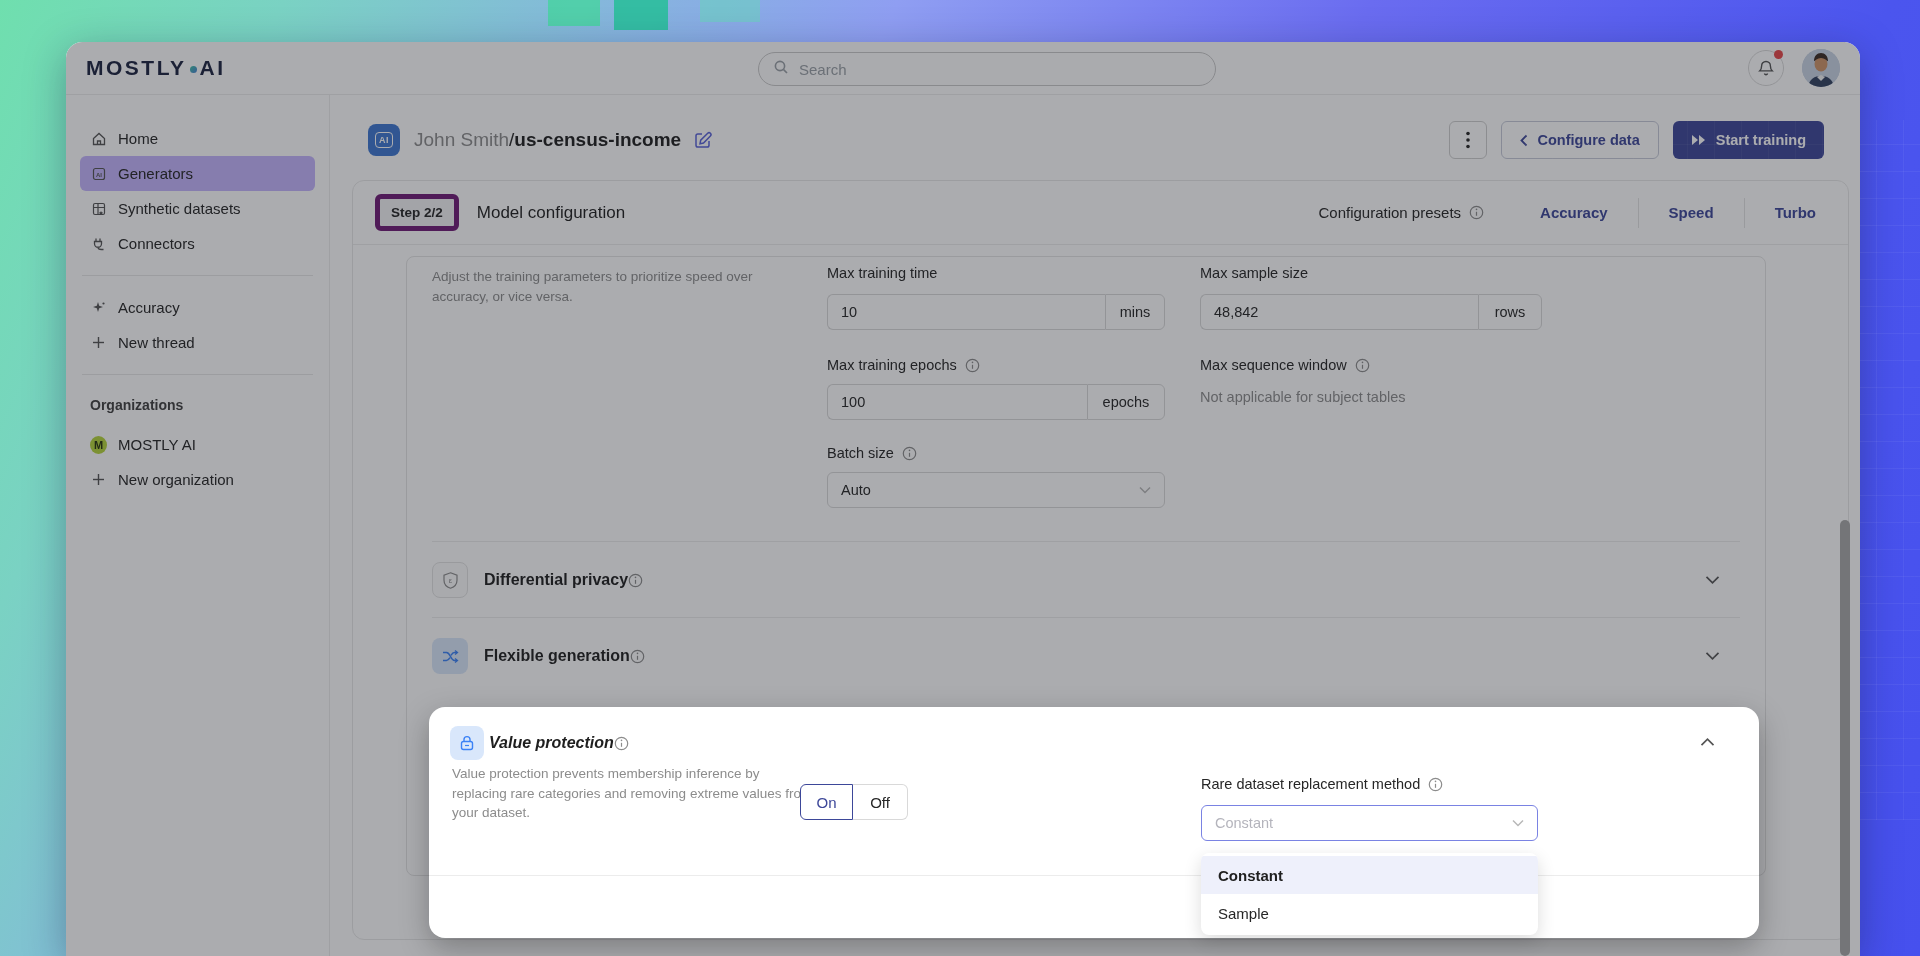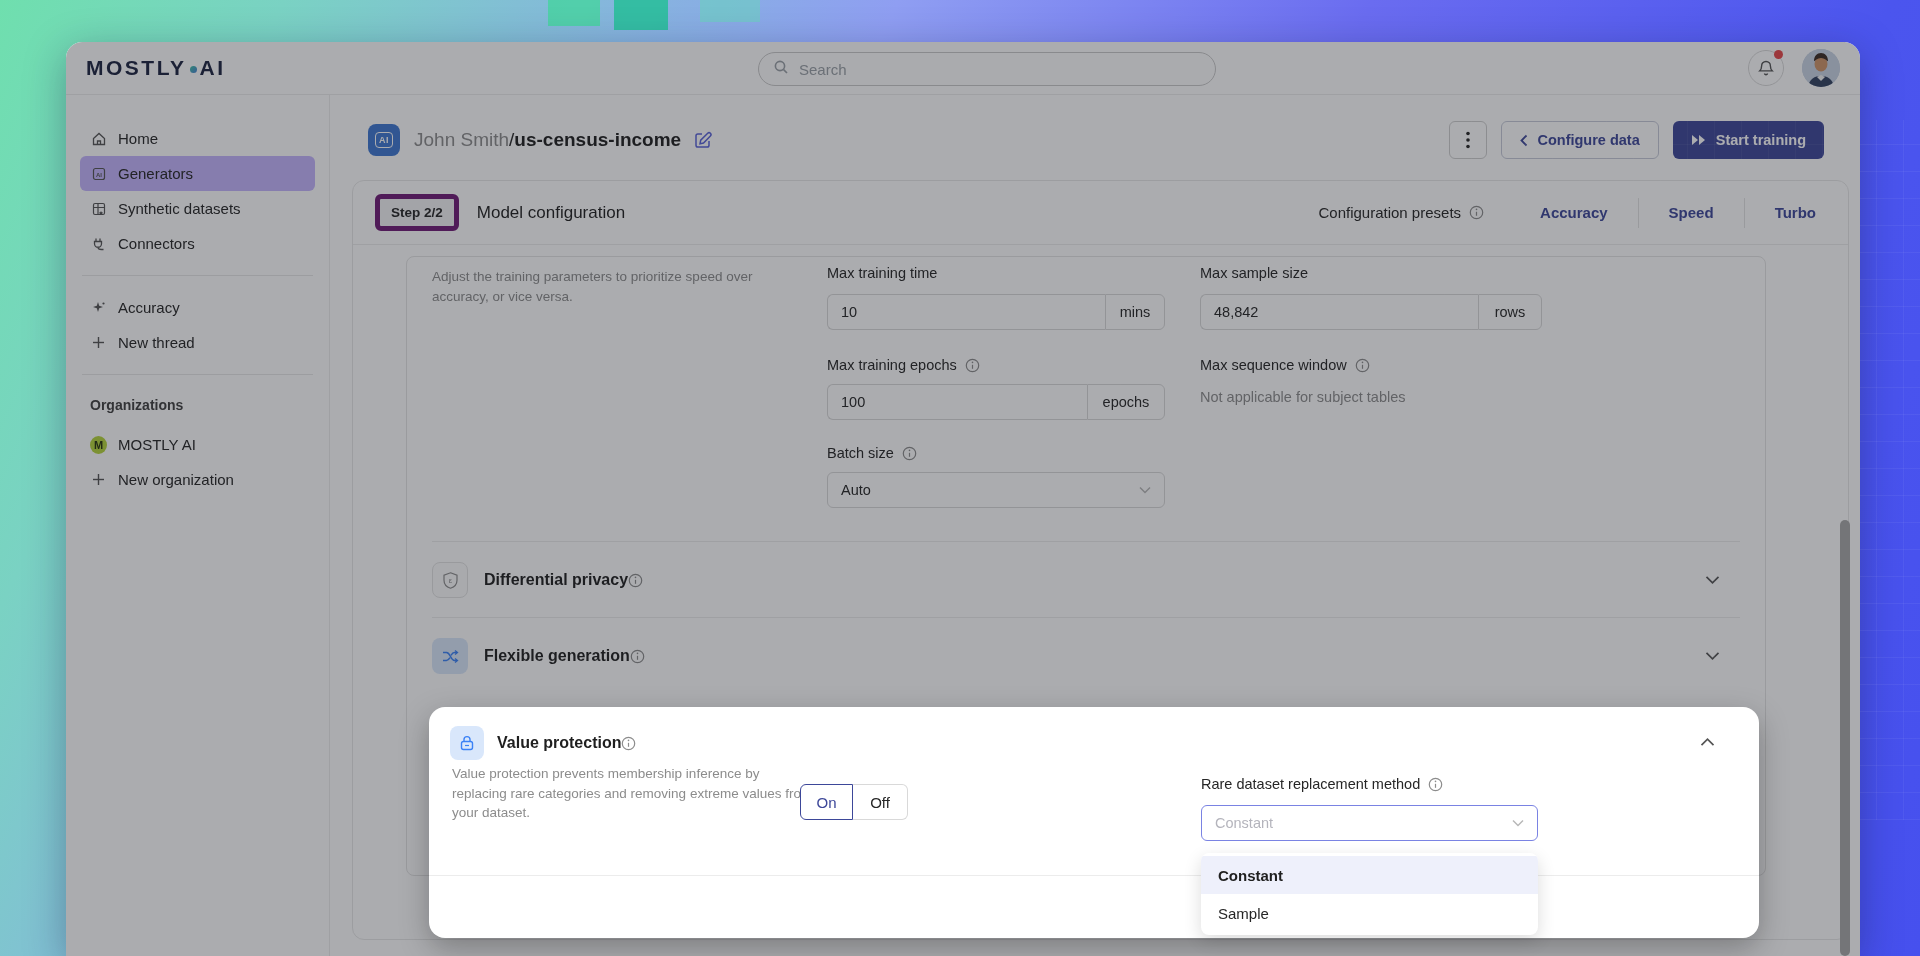--- a/index.html
+++ b/index.html
@@ -115,21 +115,21 @@
   .chip-blue { background:#d9e7fb; color:#3b82f6; }
   .sec-title { font-size:16px; font-weight:600; color:#1f1f1f; display:flex; align-items:center; }
   .sec-chevron { margin-left:auto; color:#555; display:flex; cursor:pointer; }
 
   
   .spotlight {
     position:absolute; left:429px; top:707px; width:1330px; height:231px; background:#fff;
     border-radius:16px; z-index:60; box-shadow:0 10px 30px rgba(0,0,0,.28);
   }
   .vp-chip { position:absolute; left:21px; top:19px; }
-  .vp-title { position:absolute; left:68px; top:27px; }
+  .vp-title { position:absolute; left:60px; top:27px;font-style:italic; }
   .vp-chevron { position:absolute; right:44px; top:30px; color:#555; cursor:pointer; display:flex; }
   .vp-desc { position:absolute; left:23px; top:57px; width:362px; font-size:13.5px; line-height:19.5px; color:#8c8c8c; }
   .vp-toggle { position:absolute; left:371px; top:77px; display:flex; height:36px; }
   .tg { display:flex; align-items:center; justify-content:center; font-size:15px; cursor:pointer; background:#fff; }
   .tg-on { width:53px; border:1.5px solid #3d4799; color:#3d4799; border-radius:6px 0 0 6px; z-index:2; }
   .tg-off { width:55px; border:1px solid #d9d9d9; border-left:none; color:#262626; border-radius:0 6px 6px 0; }
   .vp-rare-label { position:absolute; left:772px; top:69px; }
   .vp-select { position:absolute; left:772px; top:98px; width:337px; border:1.5px solid #7a83e3; color:#b4b4bc; }
   .vp-bottom-div { position:absolute; left:0; right:0; top:168px; height:1px; background:#ececec; }
   .dropdown {

